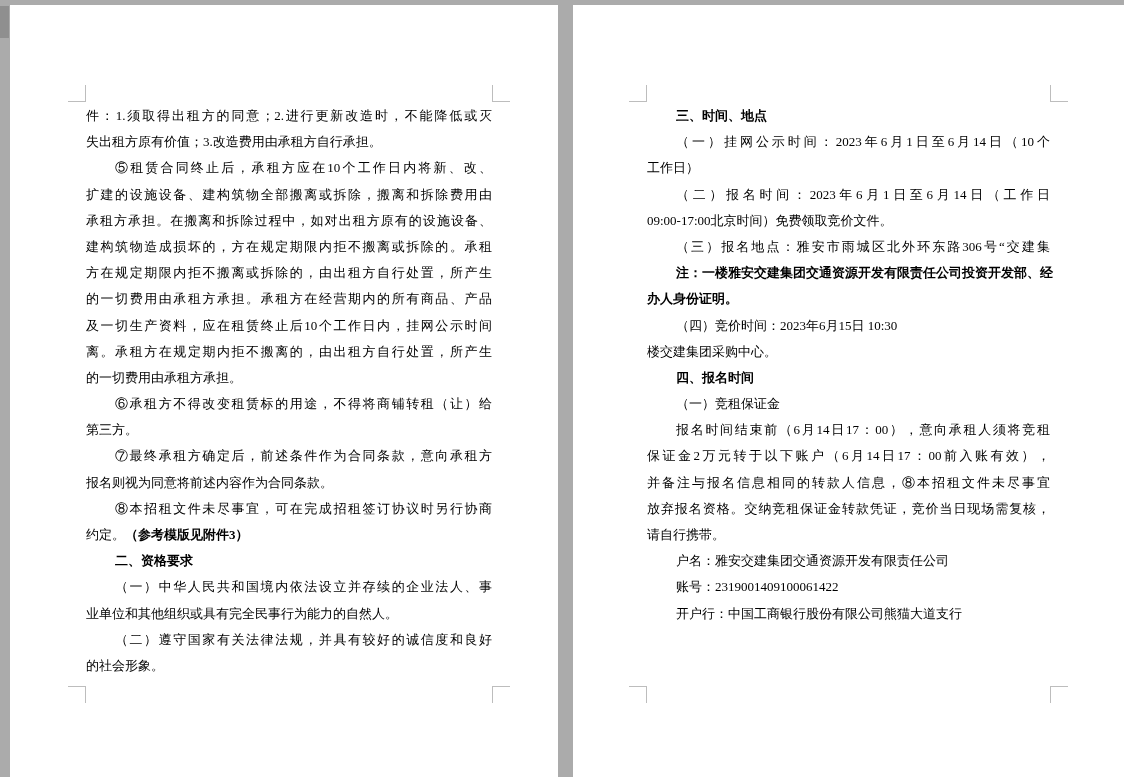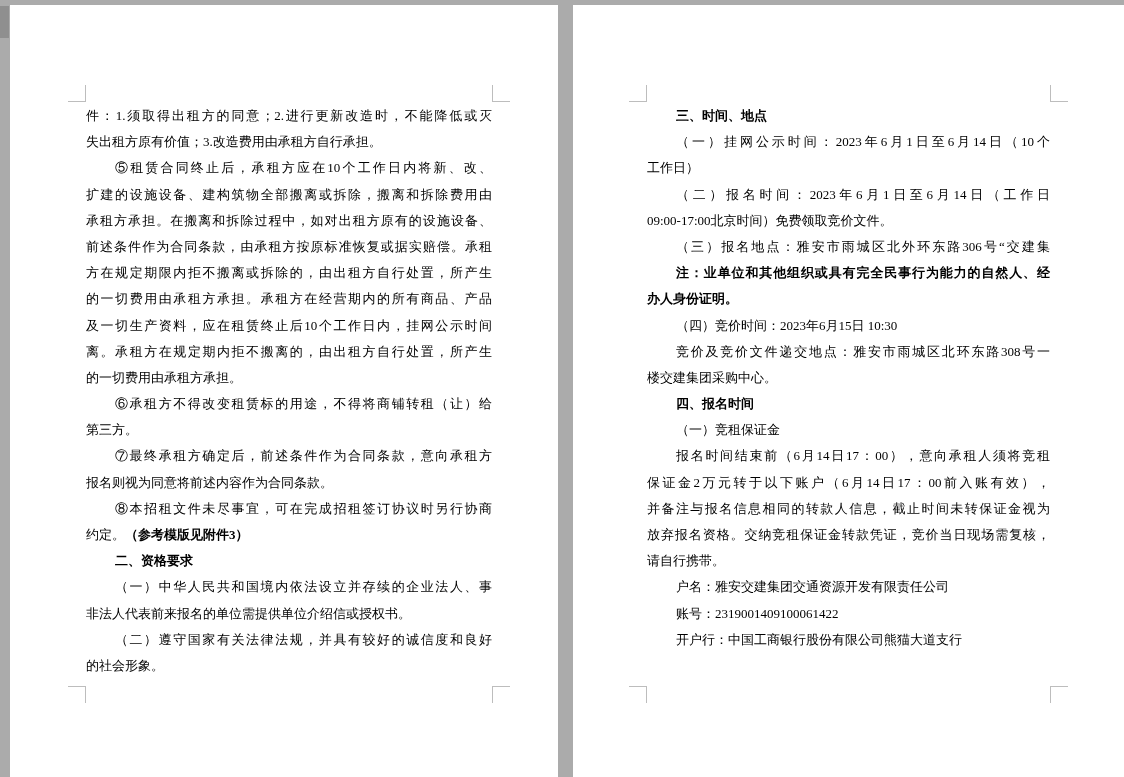--- a/index.html
+++ b/index.html
@@ -80,62 +80,61 @@
     <div class="cm cm-tl"></div>
     <div class="cm cm-tr"></div>
     <div class="cm cm-bl"></div>
     <div class="cm cm-br"></div>
     <div class="textcol">
         <div class="tline jst"><span>件：1.须取得出租方的同意；2.进行更新改造时，不能降低或灭</span></div>
         <div class="tline"><span>失出租方原有价值；3.改造费用由承租方自行承担。</span></div>
         <div class="tline ind jst"><span>⑤租赁合同终止后，承租方应在10个工作日内将新、改、</span></div>
         <div class="tline jst"><span>扩建的设施设备、建构筑物全部搬离或拆除，搬离和拆除费用由</span></div>
         <div class="tline jst"><span>承租方承担。在搬离和拆除过程中，如对出租方原有的设施设备、</span></div>
-        <div class="tline jst"><span>前述条件作为合同条款，由承租方按原标准恢复或据实赔偿。承租</span></div>
+        <div class="tline jst"><span>建构筑物造成损坏的，方在规定期限内拒不搬离或拆除的。承租</span></div>
         <div class="tline jst"><span>方在规定期限内拒不搬离或拆除的，由出租方自行处置，所产生</span></div>
         <div class="tline jst"><span>的一切费用由承租方承担。承租方在经营期内的所有商品、产品</span></div>
         <div class="tline jst"><span>及一切生产资料，应在租赁终止后10个工作日内，挂网公示时间</span></div>
         <div class="tline jst"><span>离。承租方在规定期内拒不搬离的，由出租方自行处置，所产生</span></div>
         <div class="tline"><span>的一切费用由承租方承担。</span></div>
         <div class="tline ind jst"><span>⑥承租方不得改变租赁标的用途，不得将商铺转租（让）给</span></div>
         <div class="tline"><span>第三方。</span></div>
         <div class="tline ind jst"><span>⑦最终承租方确定后，前述条件作为合同条款，意向承租方</span></div>
         <div class="tline"><span>报名则视为同意将前述内容作为合同条款。</span></div>
         <div class="tline ind jst"><span>⑧本招租文件未尽事宜，可在完成招租签订协议时另行协商</span></div>
         <div class="tline"><span>约定。</span><span class="b">（参考模版见附件3）</span></div>
         <div class="tline ind"><span class="b">二、资格要求</span></div>
         <div class="tline ind jst"><span>（一）中华人民共和国境内依法设立并存续的企业法人、事</span></div>
-        <div class="tline"><span>非法人代表前来报名的单位需提供单位介绍信或授权书。</span></div>
+        <div class="tline"><span>业单位和其他组织或具有完全民事行为能力的自然人。</span></div>
         <div class="tline ind jst"><span>（二）遵守国家有关法律法规，并具有较好的诚信度和良好</span></div>
         <div class="tline"><span>的社会形象。</span></div>
       </div>
   </div>
 
   <div class="page page-right">
     <div class="cm cm-tl"></div>
     <div class="cm cm-tr"></div>
     <div class="cm cm-bl"></div>
     <div class="cm cm-br"></div>
     <div class="textcol">
         <div class="tline ind"><span class="b">三、时间、地点</span></div>
         <div class="tline ind jst"><span>（一）挂网公示时间：2023年6月1日至6月14日（10个</span></div>
         <div class="tline"><span>工作日）</span></div>
         <div class="tline ind jst"><span>（二）报名时间：2023年6月1日至6月14日（工作日</span></div>
         <div class="tline"><span>09:00-17:00北京时间）免费领取竞价文件。</span></div>
         <div class="tline ind jst"><span>（三）报名地点：雅安市雨城区北外环东路306号“交建集</span></div>
-        <div class="tline ind jst"><span class="b">注：业单位和其他组织或具有完全民事行为能力的自然人、经</span></div>
+        <div class="tline ind jst"><span class="b">注：一楼雅安交建集团交通资源开发有限责任公司投资开发部、经</span></div>
         <div class="tline"><span class="b">办人身份证明。</span></div>
         <div class="tline ind"><span>（四）竞价时间：2023年6月15日 10:30</span></div>
-        <div class="tline ind jst"><span>竞价及竞价文件递交地点：雅安市雨城区北环东路308号一</span></div>
         <div class="tline"><span>楼交建集团采购中心。</span></div>
         <div class="tline ind"><span class="b">四、报名时间</span></div>
         <div class="tline ind"><span>（一）竞租保证金</span></div>
         <div class="tline ind jst"><span>报名时间结束前（6月14日17：00），意向承租人须将竞租</span></div>
         <div class="tline jst"><span>保证金2万元转于以下账户（6月14日17：00前入账有效），</span></div>
-        <div class="tline jst"><span>并备注与报名信息相同的转款人信息，截止时间未转保证金视为</span></div>
+        <div class="tline jst"><span>并备注与报名信息相同的转款人信息，⑧本招租文件未尽事宜</span></div>
         <div class="tline jst"><span>放弃报名资格。交纳竞租保证金转款凭证，竞价当日现场需复核，</span></div>
         <div class="tline"><span>请自行携带。</span></div>
         <div class="tline ind"><span>户名：雅安交建集团交通资源开发有限责任公司</span></div>
         <div class="tline ind"><span>账号：2319001409100061422</span></div>
         <div class="tline ind"><span>开户行：中国工商银行股份有限公司熊猫大道支行</span></div>
       </div>
   </div>
 </div>
 
 </body></html>

